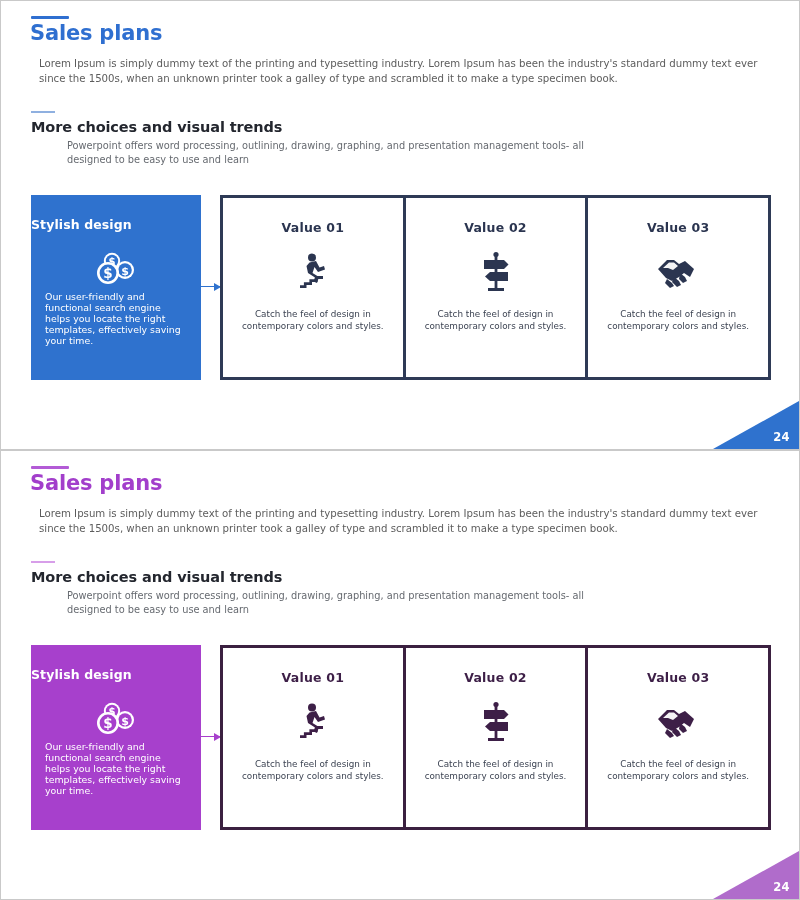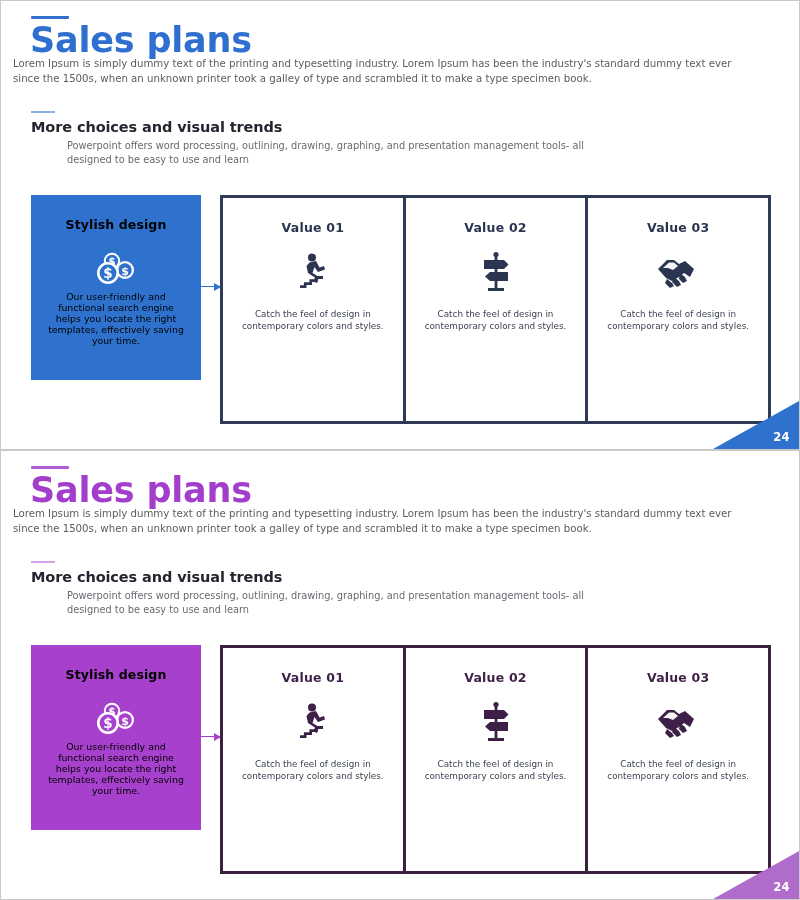--- a/index.html
+++ b/index.html
@@ -21,29 +21,29 @@
   .slide-2{top:450px;}
 
   
   .accent-bar{
     position:absolute;
     width:38px;height:3px;
     border-radius:1px;
   }
   .title{
     position:absolute;
-    font-size:35px;
+    font-size:21px;
     font-weight:700;
     letter-spacing:-0.2px;
     line-height:1;
     white-space:nowrap;
   }
   .lead{
     position:absolute;
-    left:12px;width:740px;
+    left:38px;width:740px;
     font-size:10.2px;
     line-height:15px;
     color:#5c5c5c;
   }
 
   .sub-accent{
     position:absolute;
     width:24px;height:2px;
   }
   .subtitle{
@@ -63,22 +63,22 @@
     line-height:14px;
     color:#666a70;
     margin-left:36px;
   }
 
   
   .card{
     position:absolute;
     left:30px;width:170px;height:185px;
     box-sizing:border-box;
-    color:#000000;
-    text-align:center;
+    color:#ffffff;
+    text-align:left;
   }
   .card-title{
     position:absolute;top:22px;left:0;width:100%;
     font-size:12.5px;font-weight:700;letter-spacing:0.1px;
   }
   .card-icon{
     position:absolute;top:50px;left:0;width:100%;
     display:flex;justify-content:center;align-items:center;height:48px;
   }
   .card-desc{
@@ -96,21 +96,21 @@
     content:"";
     position:absolute;right:-1px;top:-3.5px;
     border-left:7px solid currentColor;
     border-top:4px solid transparent;
     border-bottom:4px solid transparent;
   }
 
   
   .boxes{
     position:absolute;
-    left:219px;width:551px;height:229px;
+    left:219px;width:551px;height:185px;
     box-sizing:border-box;
     border:3px solid #15803d;
     background:#ffffff;
     display:flex;
   }
   .box{
     flex:1 1 0;
     position:relative;
     box-sizing:border-box;
     background:#ffffff;

